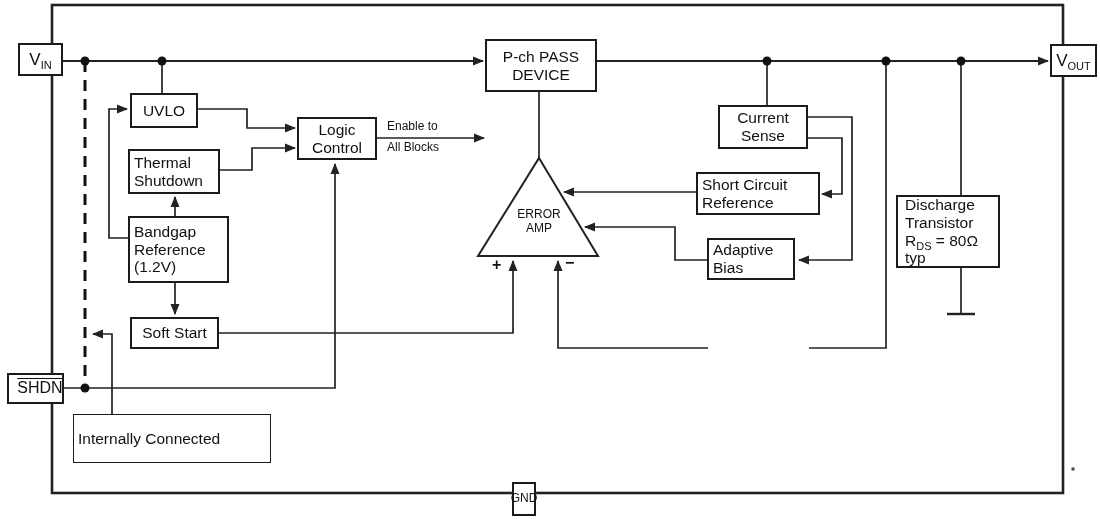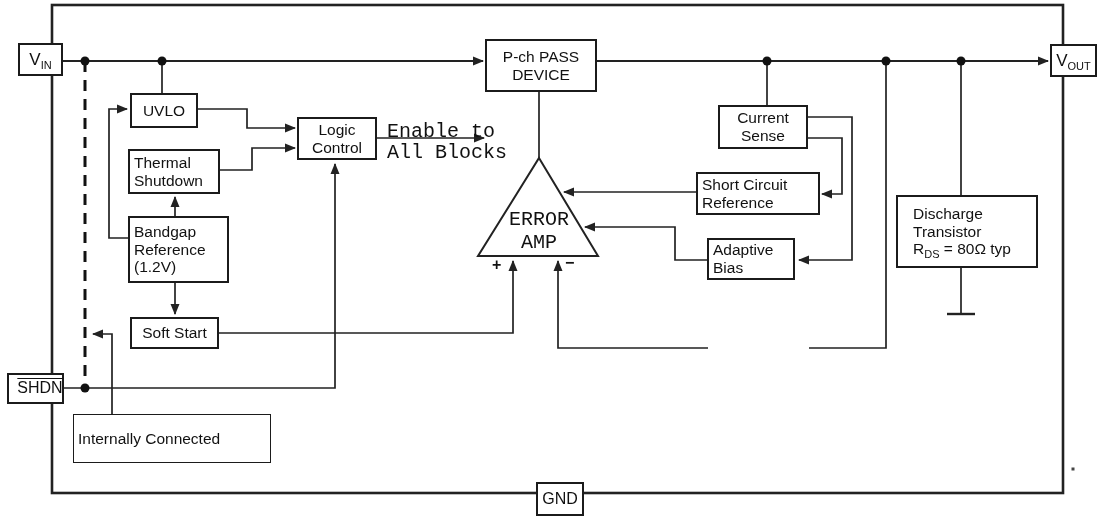--- a/index.html
+++ b/index.html
@@ -13,21 +13,21 @@
     border:2px solid #1b1b1b; display:flex; flex-direction:column;
     justify-content:center; font-size:15.5px; line-height:1.16; color:#111;
     z-index:2;
   }
   .center { align-items:center; text-align:center; }
   .leftpad { padding-left:4px; }
   .pin { font-size:17px; }
   .pin sub, .rsub { font-size:11px; }
   sub { line-height:0; }
   .ovl { text-decoration:overline;margin-left:9px; }
-  .lbl { position:absolute; font-size:20px; line-height:1.16; z-index:3;font-family:Liberation Mono, monospace; }
+  .lbl { position:absolute; font-size:12px; line-height:1.16; z-index:3; }
   .sign { position:absolute; font-size:16px; font-weight:bold; z-index:3; }
   .note { border-width:1.5px; font-size:15.5px; }
   .indent { }
 </style>
 </head>
 <body>
 
 <div class="stage">
 
   <svg class="wires" width="1100" height="519" viewBox="0 0 1100 519">
@@ -80,21 +80,21 @@
 
   <div class="box center pin" style="left:18px;top:43px;width:45px;height:33px">
     <span><span>V</span><sub>IN</sub></span>
   </div>
   <div class="box center" style="left:7px;top:373px;width:57px;height:31px;font-size:16px">
     <span class="ovl">SHDN</span>
   </div>
   <div class="box center pin" style="left:1050px;top:44px;width:47px;height:33px">
     <span><span>V</span><sub>OUT</sub></span>
   </div>
-  <div class="box center" style="left:536px;top:482px;width:48px;height:34px;font-size:16px">
+  <div class="box center" style="left:512px;top:482px;width:24px;height:34px;font-size:12px">
     <span>GND</span>
   </div>
 
   <div class="box center" style="left:130px;top:93px;width:68px;height:35px">
     <span>UVLO</span>
   </div>
 
   <div class="box leftpad" style="left:128px;top:149px;width:92px;height:45px">
     <span>Thermal</span>
     <span>Shutdown</span>
@@ -129,21 +129,21 @@
     <span>Short Circuit</span>
     <span>Reference</span>
   </div>
 
   <div class="box leftpad" style="left:707px;top:238px;width:88px;height:42px">
     <span>Adaptive</span>
     <span>Bias</span>
   </div>
 
 
-  <div class="box leftpad" style="left:896px;top:195px;width:142px;height:73px;padding-left:15px">
+  <div class="box leftpad" style="left:896px;top:195px;width:104px;height:73px;padding-left:7px">
     <span>Discharge</span>
     <span>Transistor</span>
     <span><span>R</span><sub class="rsub">DS</sub><span> = 80Ω typ</span></span>
   </div>
 
   <div class="lbl center" style="left:479px;top:208px;width:120px;text-align:center">
     <div>ERROR</div>
     <div>AMP</div>
   </div>
   <span class="sign" style="left:492px;top:256px">+</span>

